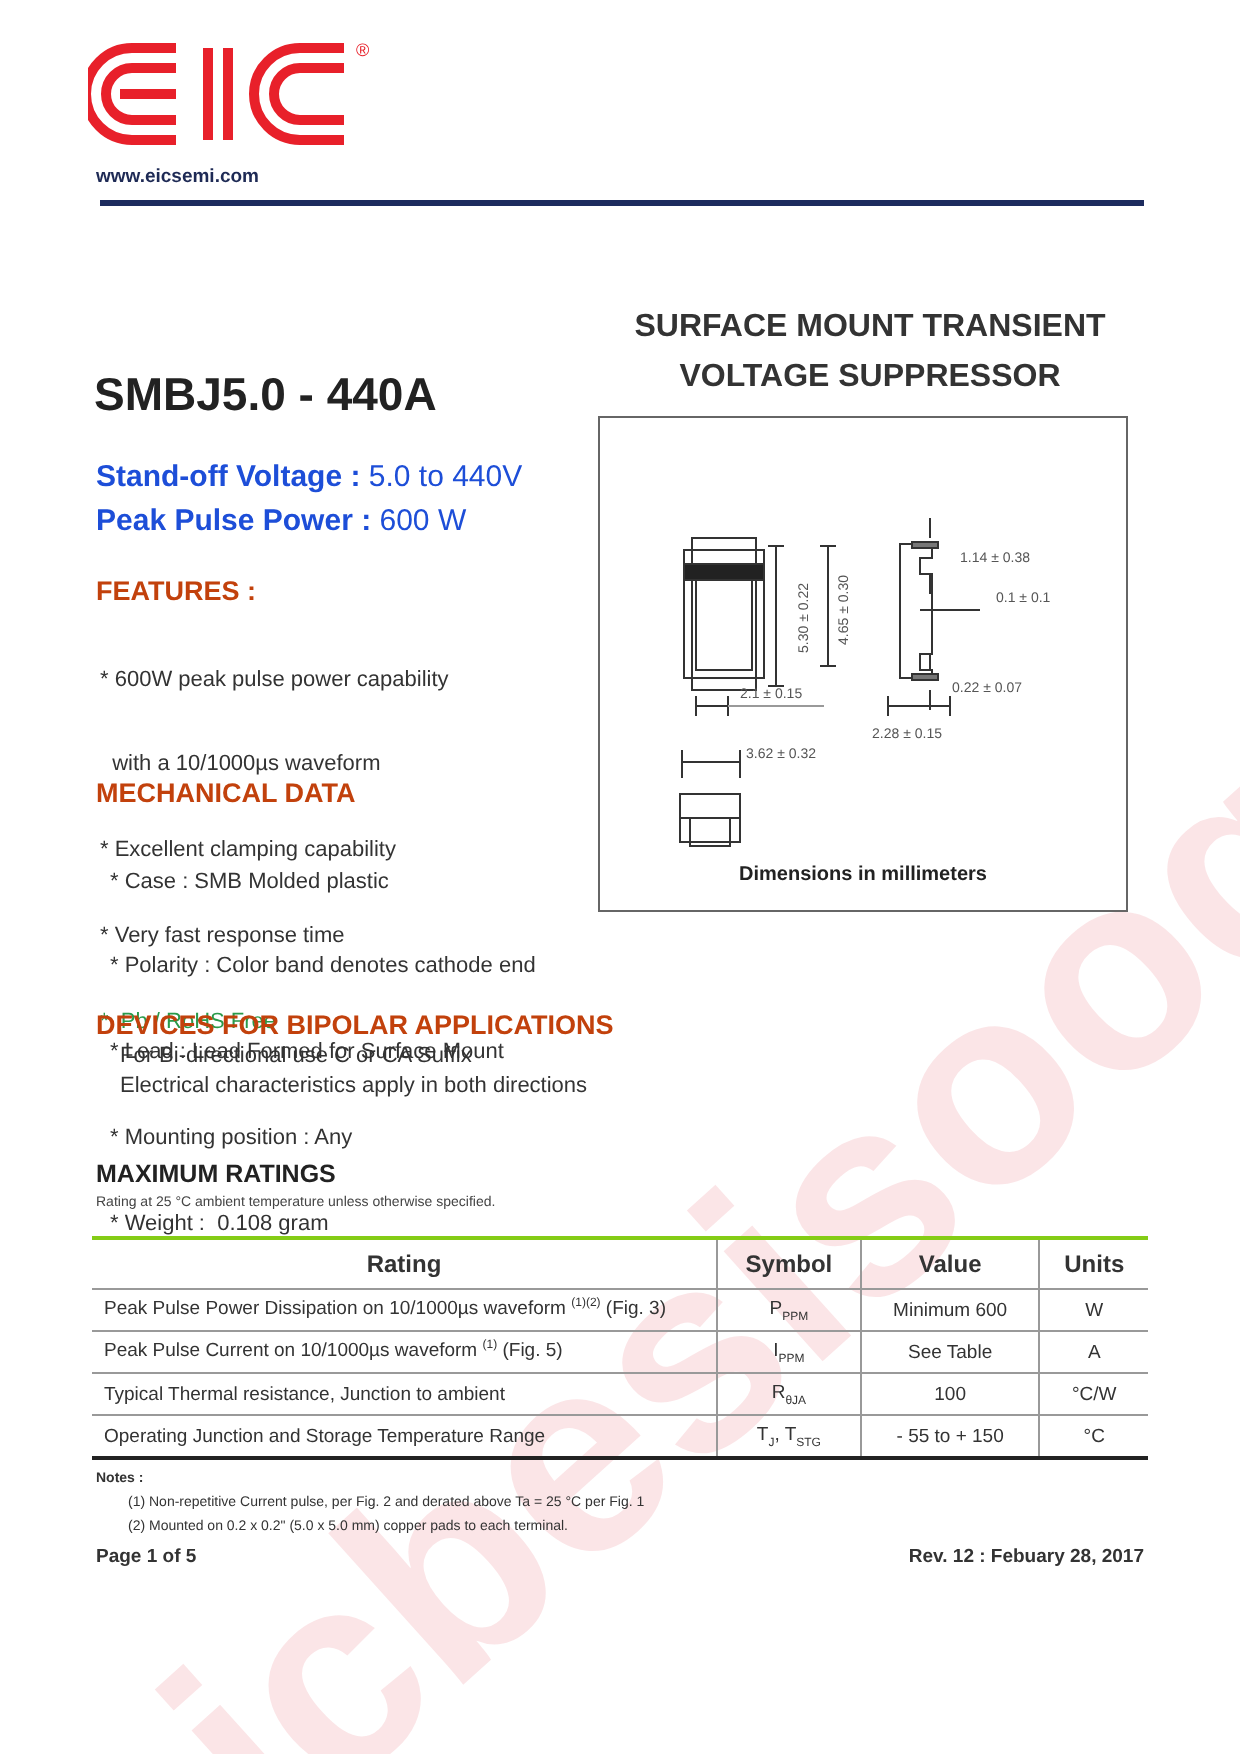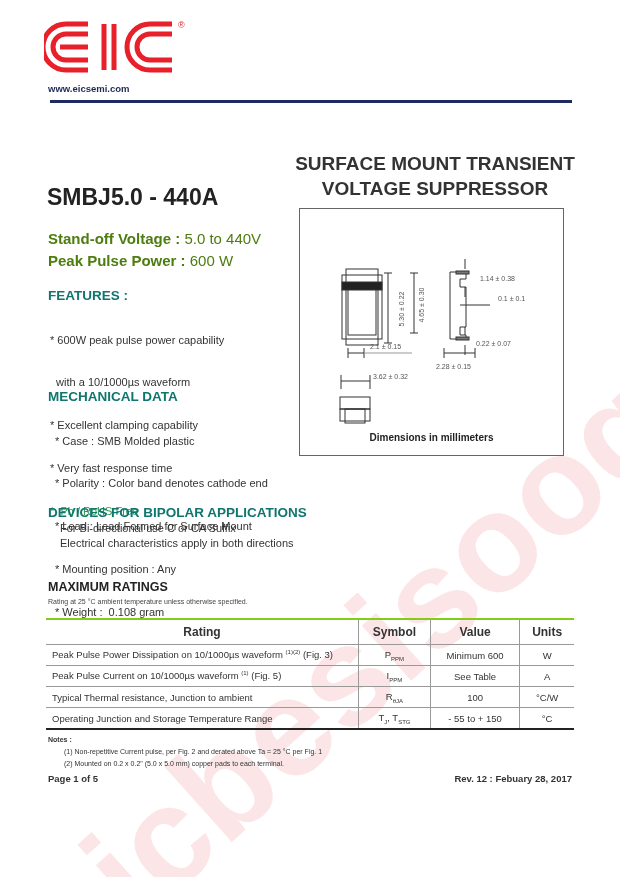--- a/index.html
+++ b/index.html
@@ -2,24 +2,24 @@
 <html><head>
 <meta charset="utf-8">
 <style>
   html,body{margin:0;padding:0;background:#fff;}
   body{width:620px;height:877px;position:relative;overflow:hidden;font-family:"Liberation Sans",sans-serif;color:#222;}
   .abs{position:absolute;}
   .logo{left:44px;top:18px;width:150px;height:58px;}
   .url{left:48px;top:83px;font-size:9.5px;font-weight:bold;color:#1e2a55;}
   .hrule{left:50px;top:100px;width:522px;height:3px;background:#1d2b5e;}
   .part{left:47px;top:151px;font-size:23px;font-weight:bold;color:#222;margin-top:33px;}
-  .ttl{left:285px;top:151px;width:300px;text-align:center;font-size:19px;font-weight:bold;color:#333;line-height:25px;}
-  .spec{left:48px;font-size:15px;color:#4d7c0f;}
+  .ttl{left:285px;top:151px;width:300px;text-align:center;font-size:16px;font-weight:bold;color:#333;line-height:25px;}
+  .spec{left:48px;font-size:15px;color:#1d4ed8;}
   .spec b{font-weight:bold;}
-  .h2{left:48px;font-size:13.5px;font-weight:bold;color:#0f766e;}
+  .h2{left:48px;font-size:13.5px;font-weight:bold;color:#c2410c;}
   .li{font-size:11px;color:#333;line-height:14.3px;}
   .green{color:#2a9a4a;}
   .box{left:299px;top:208px;width:263px;height:246px;border:1px solid #666;}
   .box .bt{position:absolute;top:20px;width:100%;text-align:center;font-size:12px;font-weight:bold;}
   .box .bf{position:absolute;top:223px;width:100%;text-align:center;font-size:10px;font-weight:bold;}
   .mr{left:48px;top:580px;font-size:12.5px;font-weight:bold;}
   .mrsub{left:48px;top:598px;font-size:7px;color:#444;}
   table{position:absolute;left:46px;top:618px;width:528px;border-collapse:collapse;font-size:9.5px;color:#333;}
   table{border-top:2px solid #84cc16;border-bottom:2px solid #222;}
   th,td{border:1px solid #999;padding:0 6px;height:20px;}

